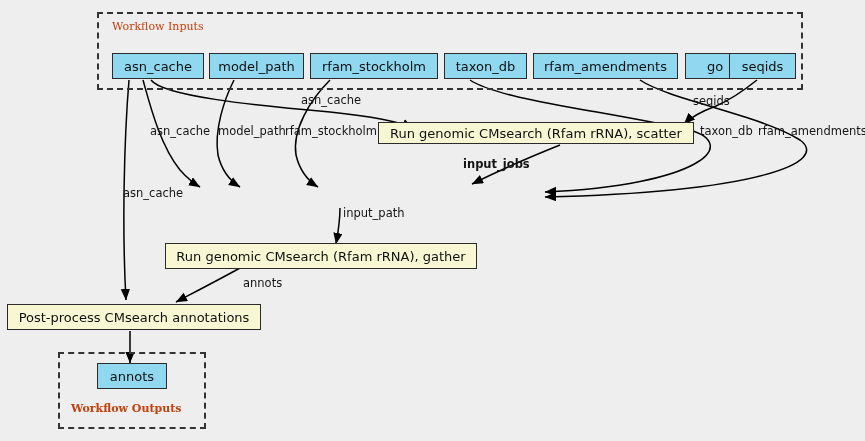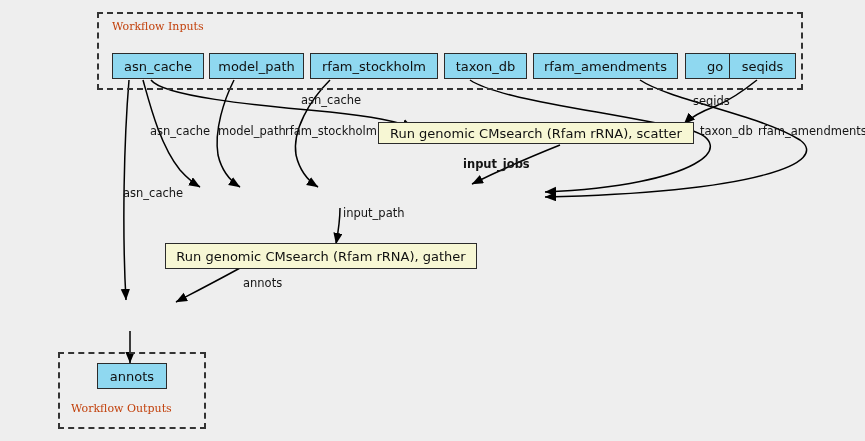--- a/index.html
+++ b/index.html
@@ -129,26 +129,29 @@
   <div class="node input" style="left:729px; top:53px; width:67px; height:26px;">
     <span>seqids</span>
   </div>
 
   <div class="node process" style="left:378px; top:122px; width:316px; height:22px;">
     <span>Run genomic CMsearch (Rfam rRNA), scatter</span>
   </div>
   <div class="node process" style="left:165px; top:243px; width:312px; height:26px;">
     <span>Run genomic CMsearch (Rfam rRNA), gather</span>
   </div>
+  <div class="node process" style="left:7px; top:304px; width:254px; height:26px;">
+    <span>Post-process CMsearch annotations</span>
+  </div>
 
   <div class="group-box" style="left:58px; top:352px; width:148px; height:77px;"></div>
   <div class="node output" style="left:97px; top:363px; width:70px; height:26px;">
     <span>annots</span>
   </div>
-  <div class="group-label" style="left:71px; top:402px;">Workflow Outputs</div>
+  <div class="group-label" style="left:71px; top:402px;font-weight:bold;">Workflow Outputs</div>
 
   <div class="edge-label" style="left:301px; top:95px;">asn_cache</div>
   <div class="edge-label" style="left:693px; top:96px;">seqids</div>
   <div class="edge-label" style="left:150px; top:126px;">asn_cache</div>
   <div class="edge-label" style="left:218px; top:126px;">model_path</div>
   <div class="edge-label" style="left:285px; top:126px;">rfam_stockholm</div>
   <div class="edge-label" style="left:700px; top:126px;">taxon_db</div>
   <div class="edge-label" style="left:758px; top:126px;">rfam_amendments</div>
   <div class="edge-label" style="left:123px; top:188px;">asn_cache</div>
   <div class="edge-label" style="left:463px; top:159px;font-weight:bold;">input_jobs</div>

